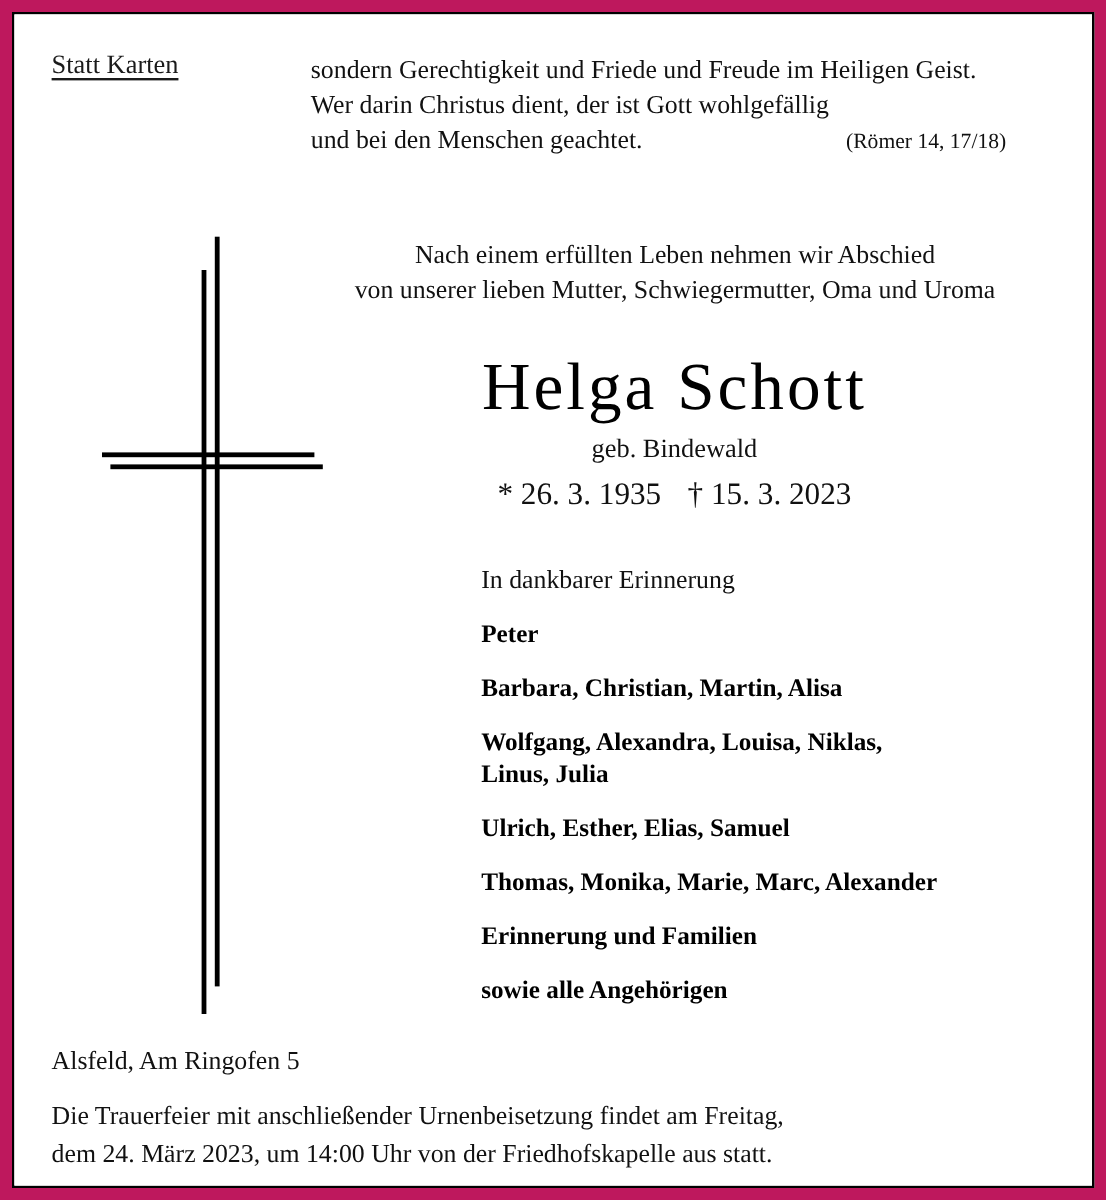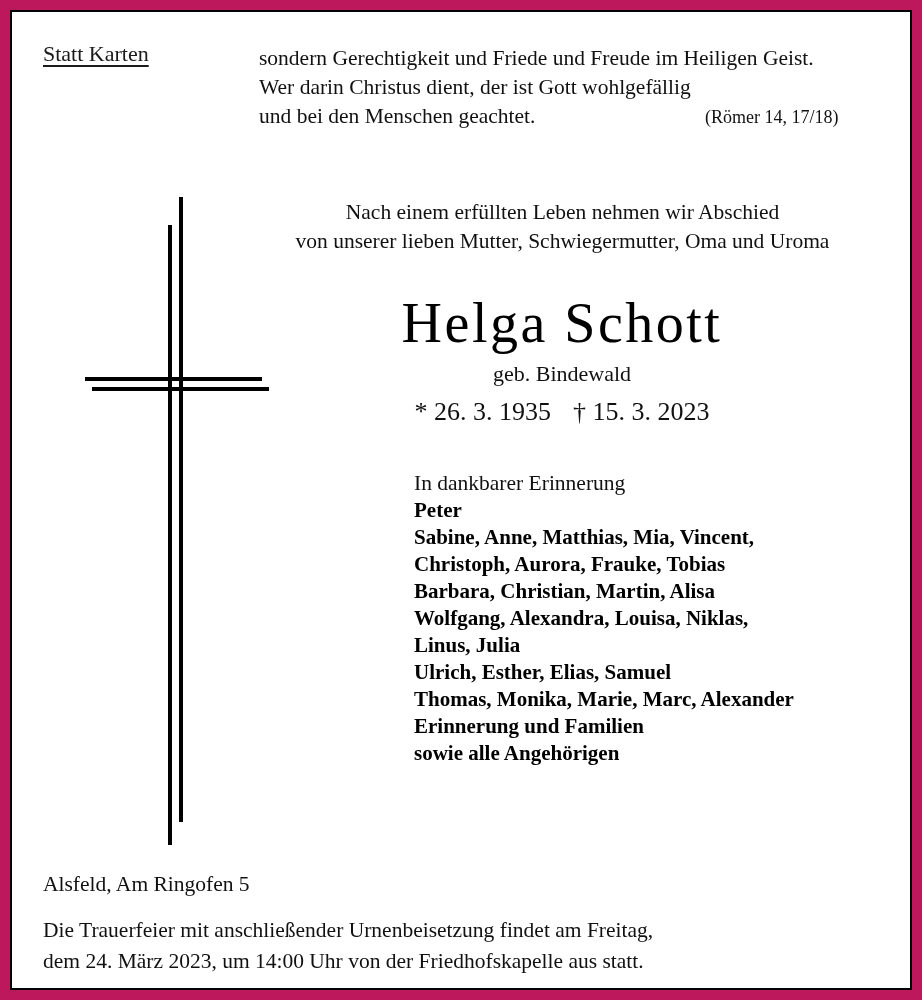--- a/index.html
+++ b/index.html
@@ -125,31 +125,32 @@
     white-space: nowrap;
   }
   .life-dates .gap {
     display: inline-block;
     width: 22px;
   }
 
   
   .mourners {
     position: absolute;
-    left: 402px;
+    left: 389px;
     top: 457px;
     width: 470px;
   }
   .in-memory {
     font-size: 21.5px;
     line-height: 28px;
     color: #111111;
     white-space: nowrap;
   }
   .mourner-group {
+    margin-top: 18px;
     font-size: 21px;
     line-height: 27px;
     font-weight: bold;
     color: #000000;
   }
   .mourner-group .line {
     white-space: nowrap;
   }
 
   
@@ -233,24 +234,20 @@
       </div>
     </div>
 
     <div class="mourners">
       <div class="in-memory">In dankbarer Erinnerung</div>
 
       <div class="mourner-group">
         <div class="line">Peter</div>
       </div>
 
-      <div class="mourner-group">
-        <div class="line">Sabine, Anne, Matthias, Mia, Vincent,</div>
-        <div class="line">Christoph, Aurora, Frauke, Tobias</div>
-      </div>
 
       <div class="mourner-group">
         <div class="line">Barbara, Christian, Martin, Alisa</div>
       </div>
 
       <div class="mourner-group">
         <div class="line">Wolfgang, Alexandra, Louisa, Niklas,</div>
         <div class="line">Linus, Julia</div>
       </div>
 

